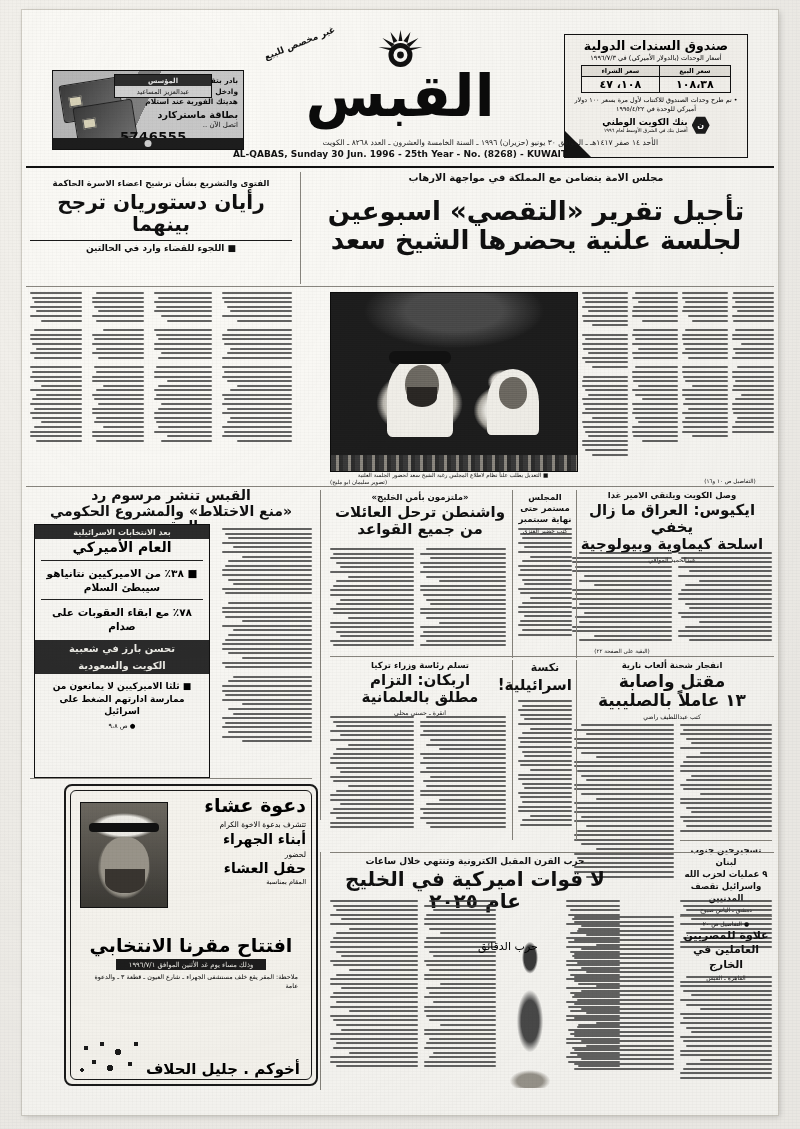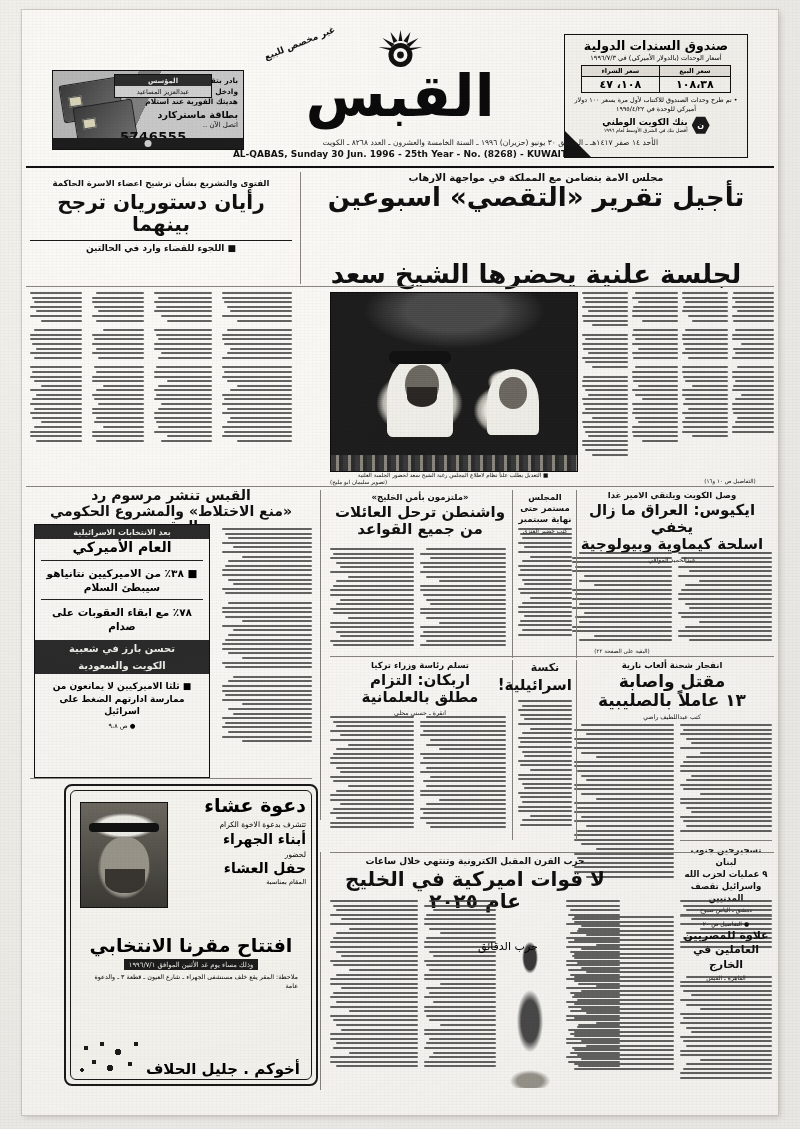--- a/index.html
+++ b/index.html
@@ -90,21 +90,21 @@
   #bonds .note{font-size:6.4px;text-align:center;direction:rtl;line-height:1.35;margin-top:3px;padding:0 6px;}
   #bonds .bank{display:flex;align-items:center;justify-content:center;gap:4px;margin-top:3px;direction:rtl;}
   #bonds .hex{width:18px;height:18px;background:#1b1b1b;clip-path:polygon(25% 3%,75% 3%,100% 50%,75% 97%,25% 97%,0 50%);
               display:flex;align-items:center;justify-content:center;color:#fff;font-size:8px;font-weight:bold;}
   #bonds .bname{font-size:9px;font-weight:bold;}
   #bonds .bsub{font-size:5px;display:block;font-weight:normal;}
   .corner-tri{position:absolute;left:0;bottom:0;width:0;height:0;border-left:26px solid #141414;border-top:26px solid transparent;}
 
   
   .hz{position:absolute;}
-  .h-main{font-size:26px;margin-top:48px;}
+  .h-main{font-size:26px;}
   .h-left{font-size:20px;}
   .h-med{font-size:15px;}
 
   
   .photo{position:absolute;background:#1a1a1a;overflow:hidden;border:1px solid #0c0c0c;}
   .photo .noise{position:absolute;inset:0;
       background:
         radial-gradient(ellipse 60px 46px at 36% 62%,#f2f0ea 0 42%,#bdbab2 60%,rgba(0,0,0,0) 72%),
         radial-gradient(ellipse 40px 34px at 70% 66%,#ebe9e3 0 45%,#a8a59d 62%,rgba(0,0,0,0) 74%),
         radial-gradient(ellipse 26px 20px at 36% 44%,#e9e7e1 0 55%,rgba(0,0,0,0) 75%),
@@ -142,21 +142,21 @@
   #invite .pt-agal{position:absolute;left:8px;top:20px;width:70px;height:9px;background:#111;border-radius:4px;}
   #invite .pt-face{position:absolute;left:20px;top:34px;width:48px;height:56px;background:#9c978c;border-radius:46%;}
   #invite .pt-beard{position:absolute;left:24px;top:66px;width:40px;height:24px;background:#3a3631;border-radius:0 0 48% 48%;}
   #invite .txt{position:absolute;right:10px;top:8px;width:168px;text-align:center;direction:rtl;}
   #invite .t-dawa{font-size:19px;font-weight:bold;letter-spacing:-1px;}
   #invite .t-sm{font-size:7.5px;margin-top:4px;}
   #invite .t-mid{font-size:14px;font-weight:bold;margin-top:2px;}
   #invite .t-sm2{font-size:7.5px;margin-top:3px;}
   #invite .t-mid2{font-size:14px;font-weight:bold;margin-top:1px;}
   #invite .t-tiny{font-size:6.6px;margin-top:2px;}
-  #invite .datebar2{margin:3px auto 0;width:134px;background:#1d1d1d;color:#f2f1eb;font-size:6.8px;padding:1.5px 0;}
+  #invite .datebar2{margin:3px auto 0;width:150px;background:#1d1d1d;color:#f2f1eb;font-size:6.8px;padding:1.5px 0;}
   #invite .t-note{font-size:6.4px;margin-top:3px;line-height:1.4;}
   #invite .sig{position:absolute;right:16px;bottom:6px;font-size:15px;font-weight:bold;direction:rtl;}
   #invite .flower{position:absolute;left:8px;bottom:2px;width:74px;height:46px;
      background:radial-gradient(circle 4px at 12px 12px,#1b1b1b 0 60%,rgba(0,0,0,0) 61%),
                 radial-gradient(circle 4px at 28px 8px,#1b1b1b 0 60%,rgba(0,0,0,0) 61%),
                 radial-gradient(circle 5px at 44px 16px,#1b1b1b 0 60%,rgba(0,0,0,0) 61%),
                 radial-gradient(circle 4px at 20px 26px,#1b1b1b 0 60%,rgba(0,0,0,0) 61%),
                 radial-gradient(circle 5px at 36px 32px,#1b1b1b 0 60%,rgba(0,0,0,0) 61%),
                 radial-gradient(circle 4px at 56px 28px,#1b1b1b 0 60%,rgba(0,0,0,0) 61%),
                 radial-gradient(circle 3px at 8px 34px,#1b1b1b 0 60%,rgba(0,0,0,0) 61%),
@@ -261,21 +261,21 @@
     <div class="datebar">
       <div class="date-ar ar">الأحد ١٤ صفر ١٤١٧هـ ـ الموافق ٣٠ يونيو (حزيران) ١٩٩٦ ـ السنة الخامسة والعشرون ـ العدد ٨٢٦٨ ـ الكويت</div>
       <div class="date-en">AL-QABAS, Sunday 30 Jun. 1996 - 25th Year - No. (8268) - KUWAIT</div>
     </div>
   </div>
 
   <div class="rule2" style="position:absolute;left:26px;top:166px;width:748px;"></div>
 
   <div class="hz ar ink" style="right:28px;top:172px;width:472px;">
     <div style="font-size:10px;font-weight:bold;text-align:center;letter-spacing:.6px;">مجلس الامة يتضامن مع المملكة في مواجهة الارهاب</div>
-    <div class="hl h-main" style="text-align:center;margin-top:0;">تأجيل تقرير «التقصي» اسبوعين</div>
+    <div class="hl h-main" style="text-align:center;margin-top:14px;">تأجيل تقرير «التقصي» اسبوعين</div>
     <div class="hl h-main" style="text-align:center;">لجلسة علنية يحضرها الشيخ سعد</div>
   </div>
 
   <div class="vsep" style="left:300px;top:172px;height:112px;"></div>
 
   <div class="hz ar ink" style="left:30px;top:178px;width:262px;">
     <div style="font-size:8.5px;font-weight:bold;text-align:center;">الفتوى والتشريع بشأن ترشيح اعضاء الاسرة الحاكمة</div>
     <div class="hl h-left" style="text-align:center;margin-top:3px;">رأيان دستوريان ترجح بينهما</div>
     <div class="rule" style="margin-top:4px;"></div>
     <div style="font-size:9px;font-weight:bold;text-align:center;margin-top:2px;">■ اللجوء للقضاء وارد في الحالتين</div>

